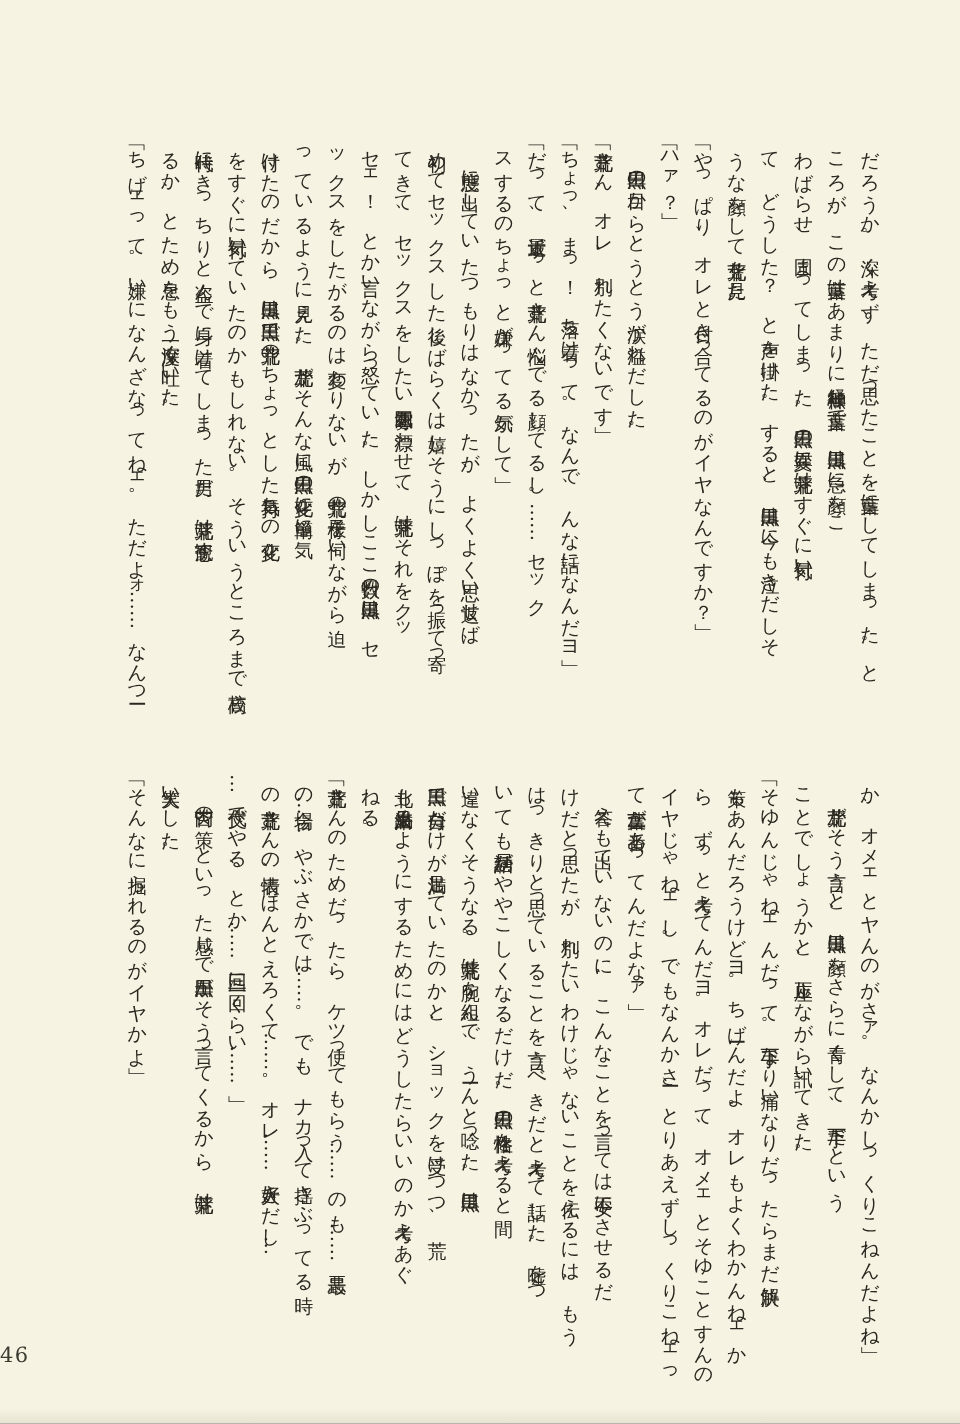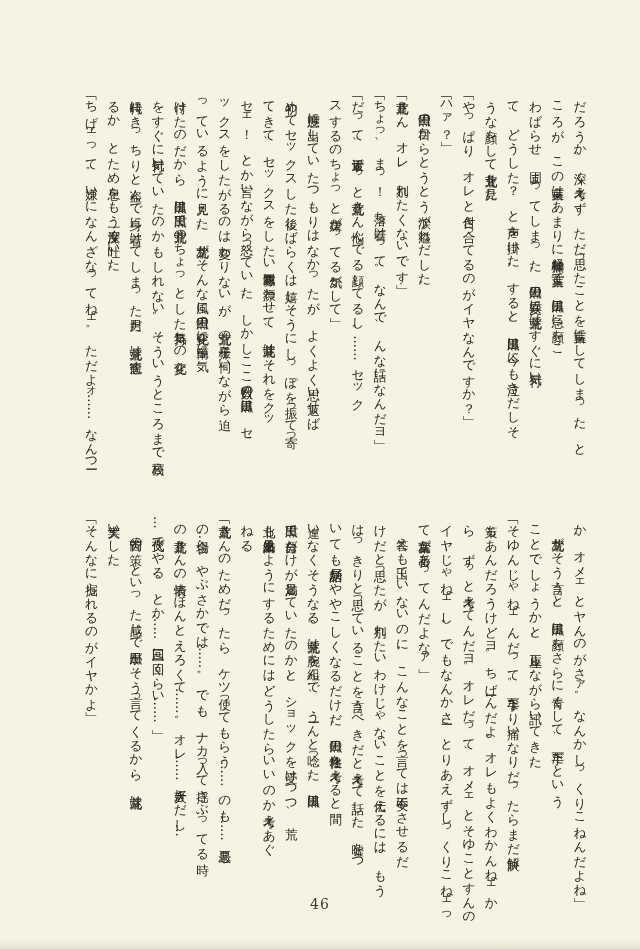--- a/index.html
+++ b/index.html
@@ -41,21 +41,21 @@
   .tblock.bottom { top: 516px; }
   .vcol {
     white-space: nowrap;
     height: 386px;
   }
   .pagenum {
     position: absolute;
     top: 896px;
     left: 0;
     width: 640px;
-    text-align: center;
+    text-align: left;
     font-size: 14px;
     letter-spacing: 1px;
     color: #3b3a31;
   }
 </style>
 </head>
 <body>
 
 <div class="page">
   <div class="tblock top">

